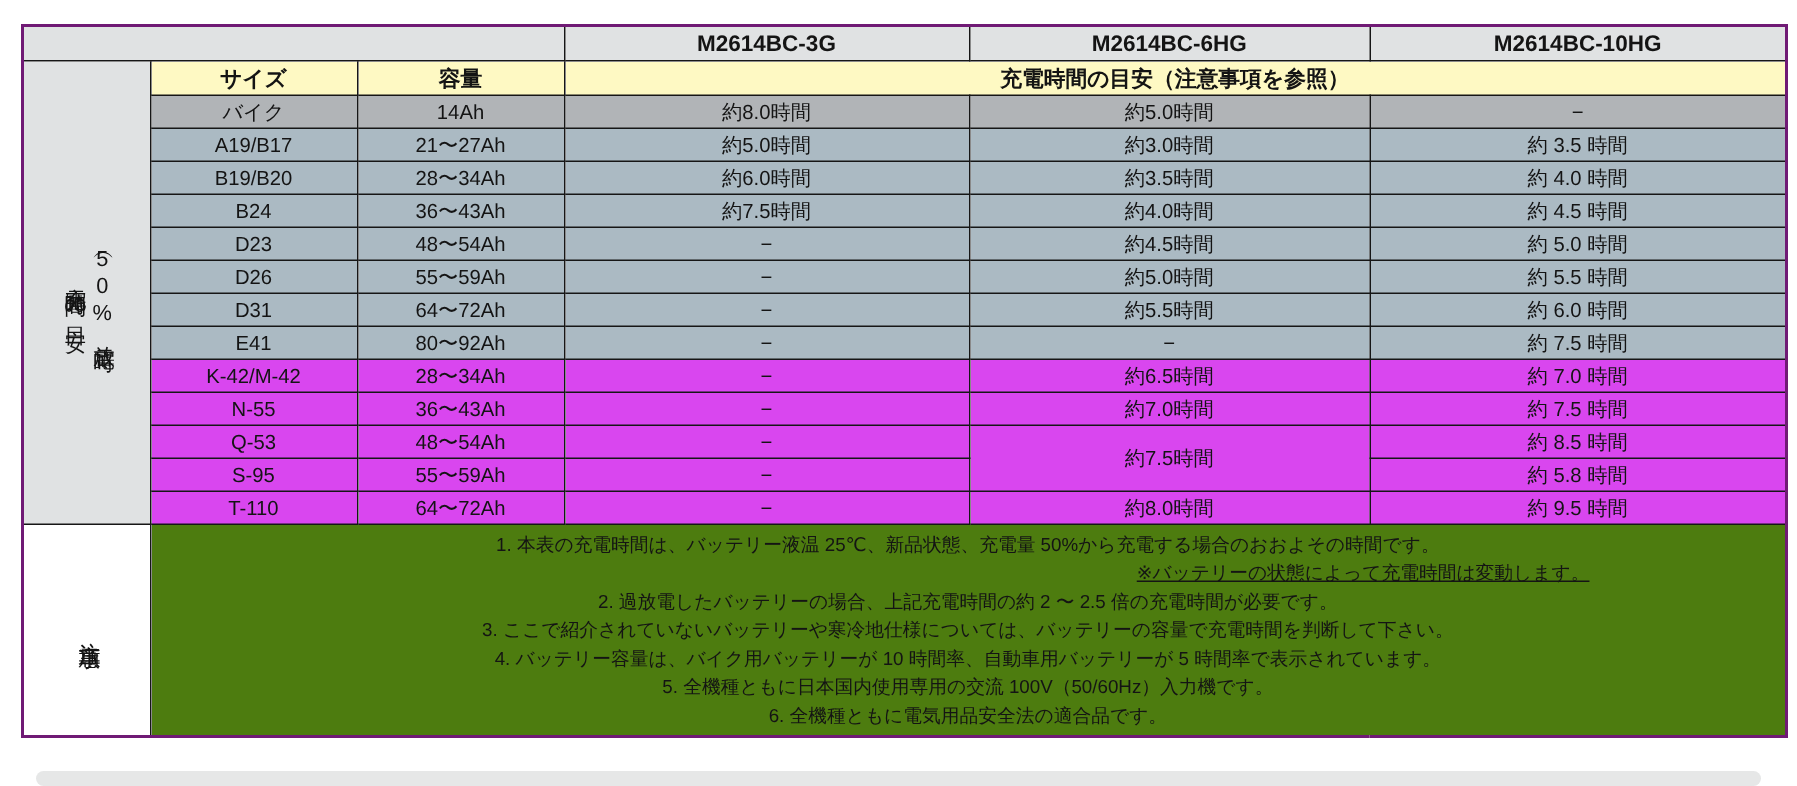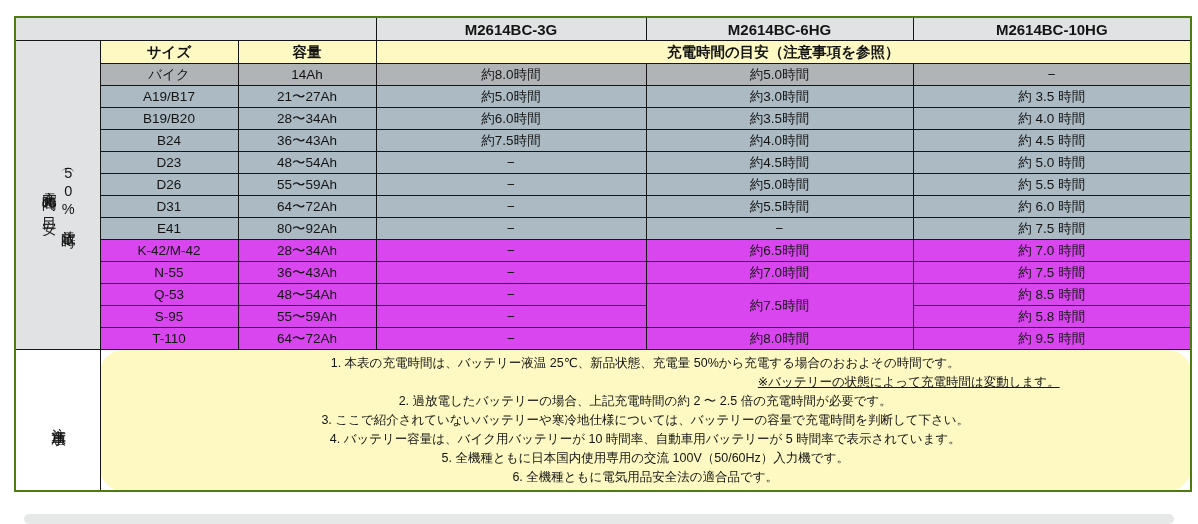--- a/index.html
+++ b/index.html
@@ -9,21 +9,21 @@
     background:#ffffff;
     overflow:hidden;
     font-family:"Liberation Sans","DejaVu Sans",sans-serif;
     color:#141414;
   }
   table.spec-table{
     position:absolute;left:14px;top:16px;
     border-collapse:collapse;
     table-layout:fixed;
     width:1176px;
-    border:2px solid #4d7c0f;
+    border:2px solid #701a75;
   }
   table.spec-table td{
     border:1px solid #161616;
     padding:0;
     text-align:center;
     vertical-align:middle;
     overflow:hidden;
     white-space:nowrap;
   }
   tr.r-model td{height:22px;}
@@ -52,27 +52,26 @@
     font-size:14.5px;
     letter-spacing:2px;
     line-height:1.1;
   }
   tr.r-data td{font-size:13.5px;}
   tr.row-bike td.c{background:#b1b4b7;text-align:center;}
   tr.row-jis td.c{background:#abbac3;}
   tr.row-en td.c{background:#d946ef;}
   td.notes-label{background:#ffffff;}
   td.notes-cell{
-    background:#fef9c3;
+    background:#4d7c0f;
     height:140px;
     text-align:left;
     vertical-align:middle;
     padding:5px 6px 5px 11px;
     white-space:normal;
-    border-radius:23px;
   }
   .note-line{
     font-size:12.5px;
     line-height:19px;
     white-space:nowrap;
   }
   .note-sub{margin-left:527px;text-decoration:underline;}
   .bottom-bar{
     position:absolute;
     left:24px;top:514px;

